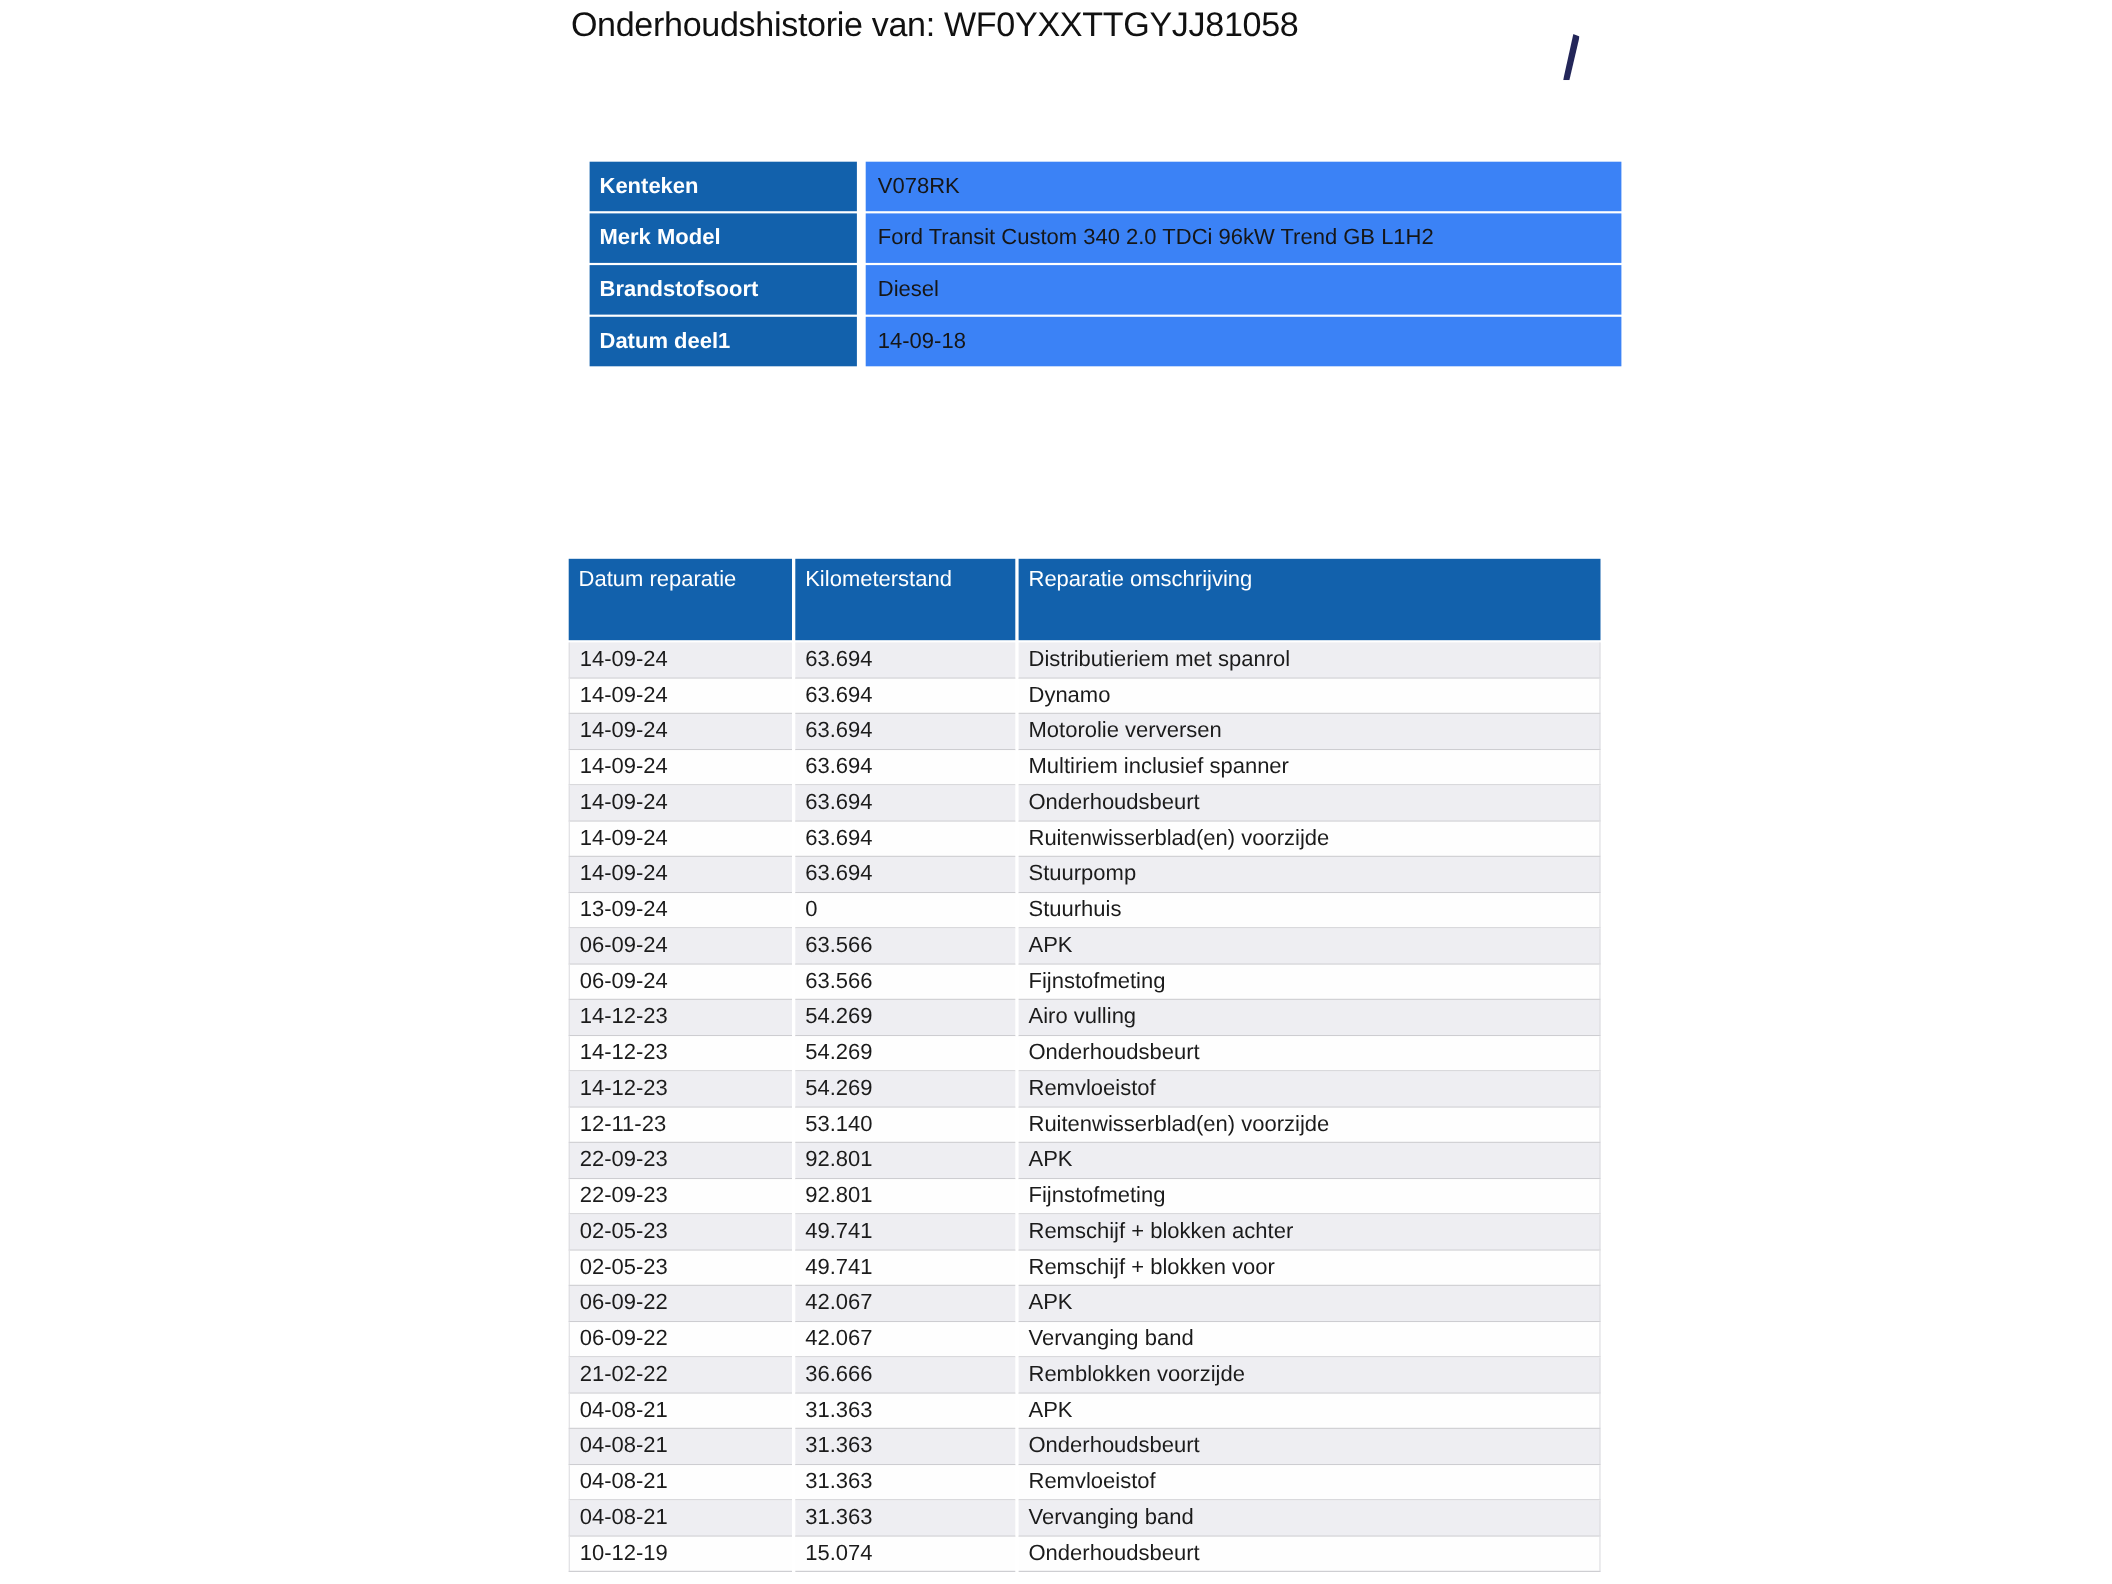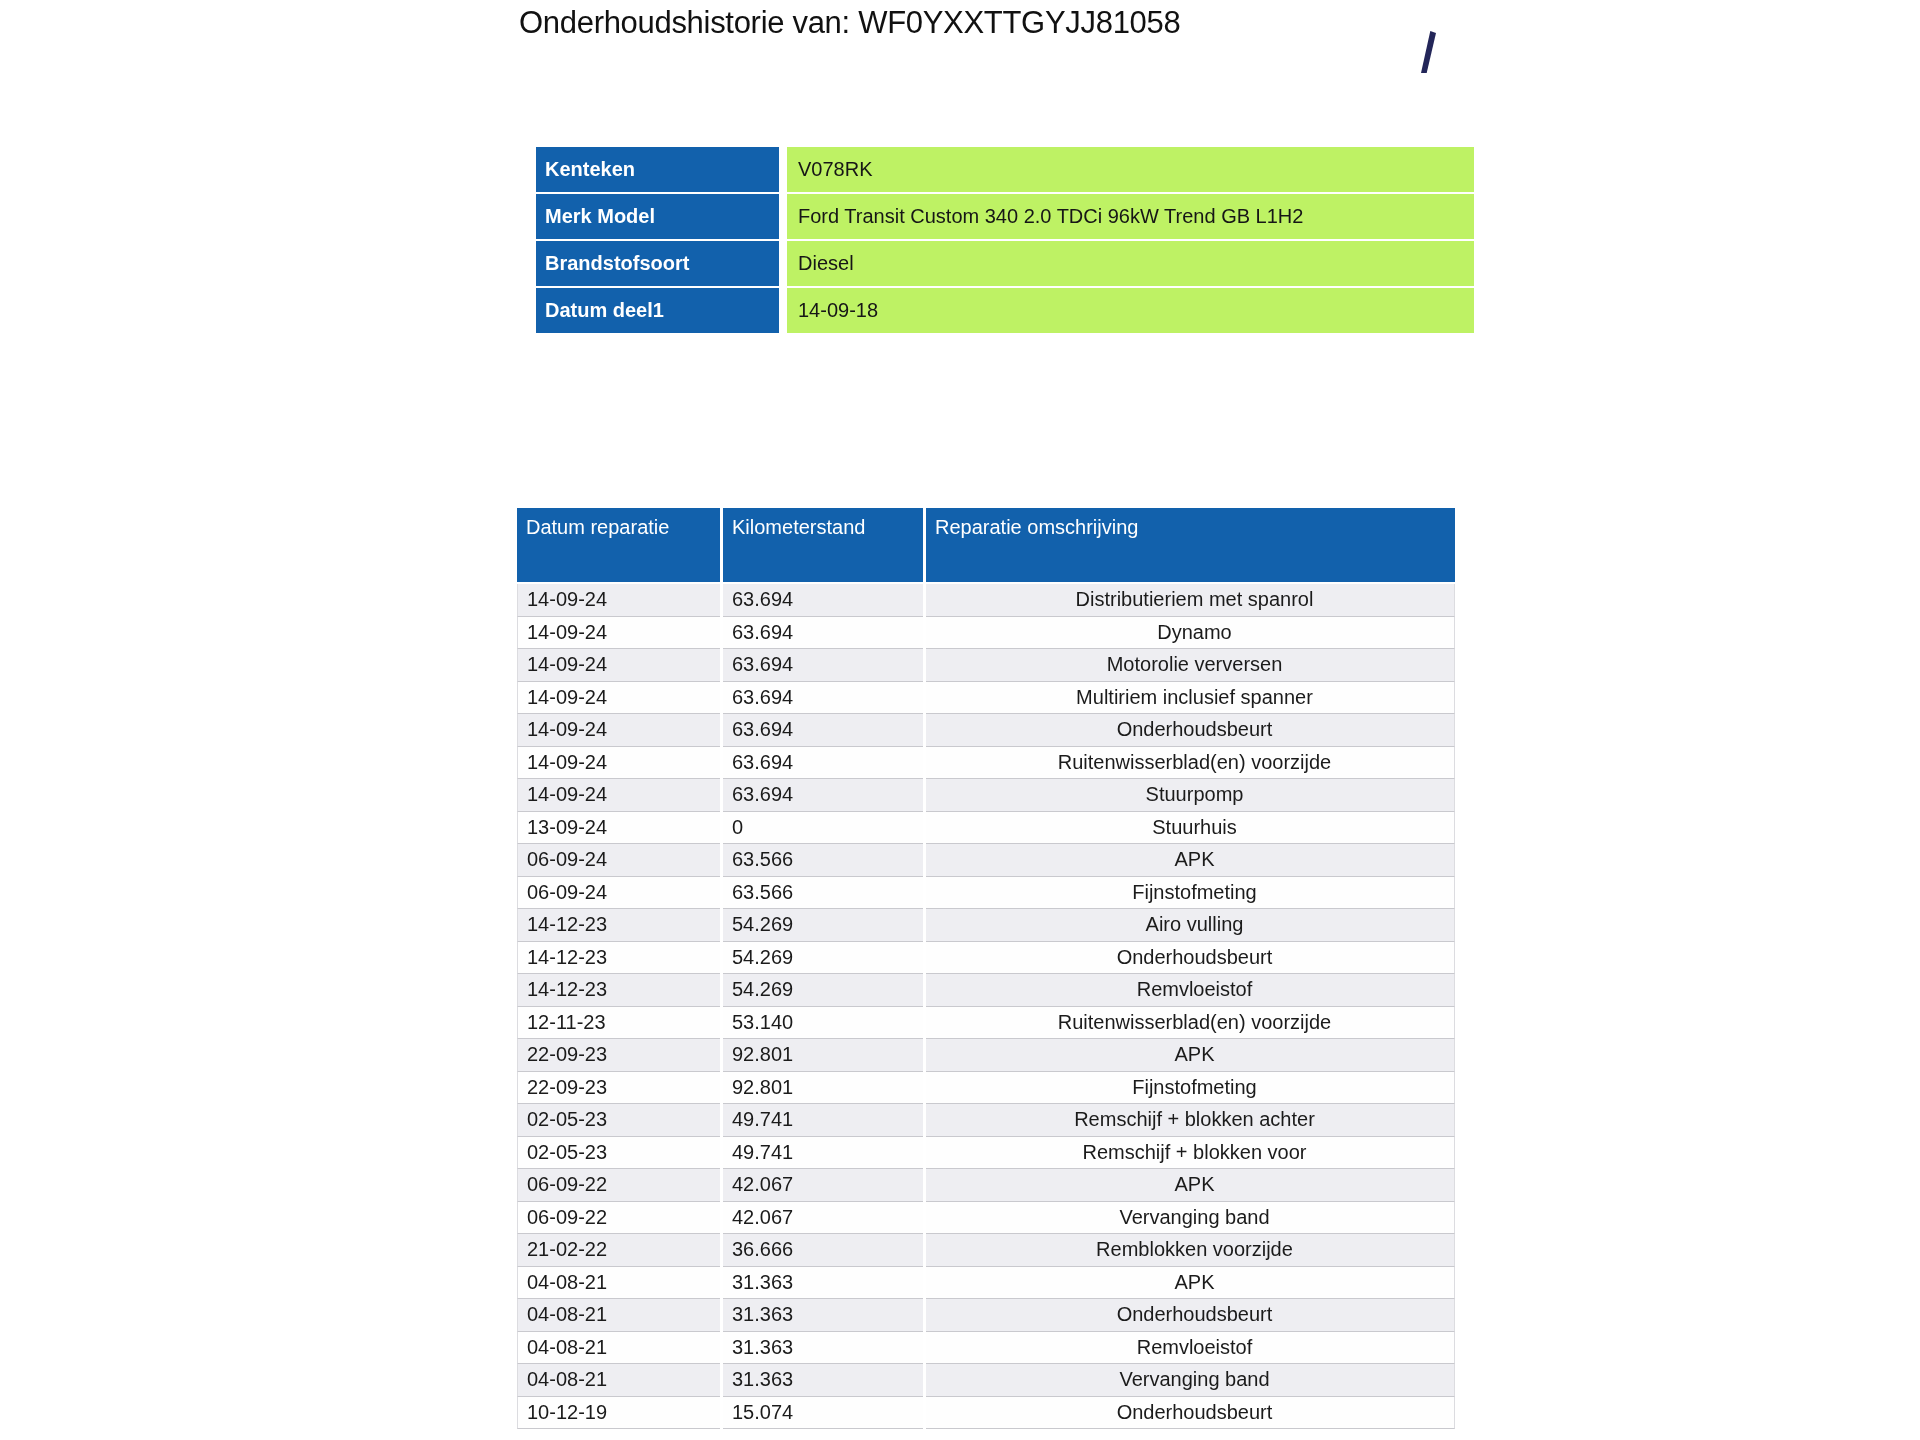--- a/index.html
+++ b/index.html
@@ -27,21 +27,21 @@
     position:absolute;left:536px;top:147px;width:938px;
     display:grid;grid-template-columns:243px 1fr;
     column-gap:8px;row-gap:2px;
   }
   .i-label{
     background:#1261AC;color:#ffffff;font-weight:bold;font-size:20px;
     height:45px;display:flex;align-items:center;
     padding-left:9px;box-sizing:border-box;white-space:nowrap;
   }
   .i-value{
-    background:#bef264;color:#161616;font-size:20px;
+    background:#3b82f6;color:#161616;font-size:20px;
     height:45px;display:flex;align-items:center;
     padding-left:11px;box-sizing:border-box;white-space:nowrap;
   }
   
   .main-table{position:absolute;left:517px;top:508px;width:938px;border-radius:32px;}
   .m-header{display:grid;grid-template-columns:203px 200px 1fr;column-gap:3px;}
   .m-hcell{
     background:#1261AC;color:#ffffff;font-size:20px;
     height:74px;padding:8px 0 0 9px;box-sizing:border-box;white-space:nowrap;
   }
@@ -49,21 +49,21 @@
   .m-row{display:grid;grid-template-columns:203px 200px 1fr;column-gap:3px;}
   .m-cell{
     height:32.5px;line-height:31px;font-size:20px;
     padding-left:9px;box-sizing:border-box;
     border-bottom:1px solid #C9C9CE;
     white-space:nowrap;overflow:hidden;
   }
   .m-row.odd  .m-cell{background:#EEEEF2;}
   .m-row.even .m-cell{background:#FEFEFE;}
   .m-cell.c0{border-left:1px solid #DCDCE0;}
-  .m-cell.c2{border-right:1px solid #DCDCE0;text-align:center;}
+  .m-cell.c2{border-right:1px solid #DCDCE0;}
 </style>
 </head>
 <body>
 
 <div class="title">Onderhoudshistorie van: WF0YXXTTGYJJ81058</div>
 <div class="logo-mark"></div>
 
 <div class="info-table" id="info-table">
     <div class="i-label">Kenteken</div>
     <div class="i-value">V078RK</div>

